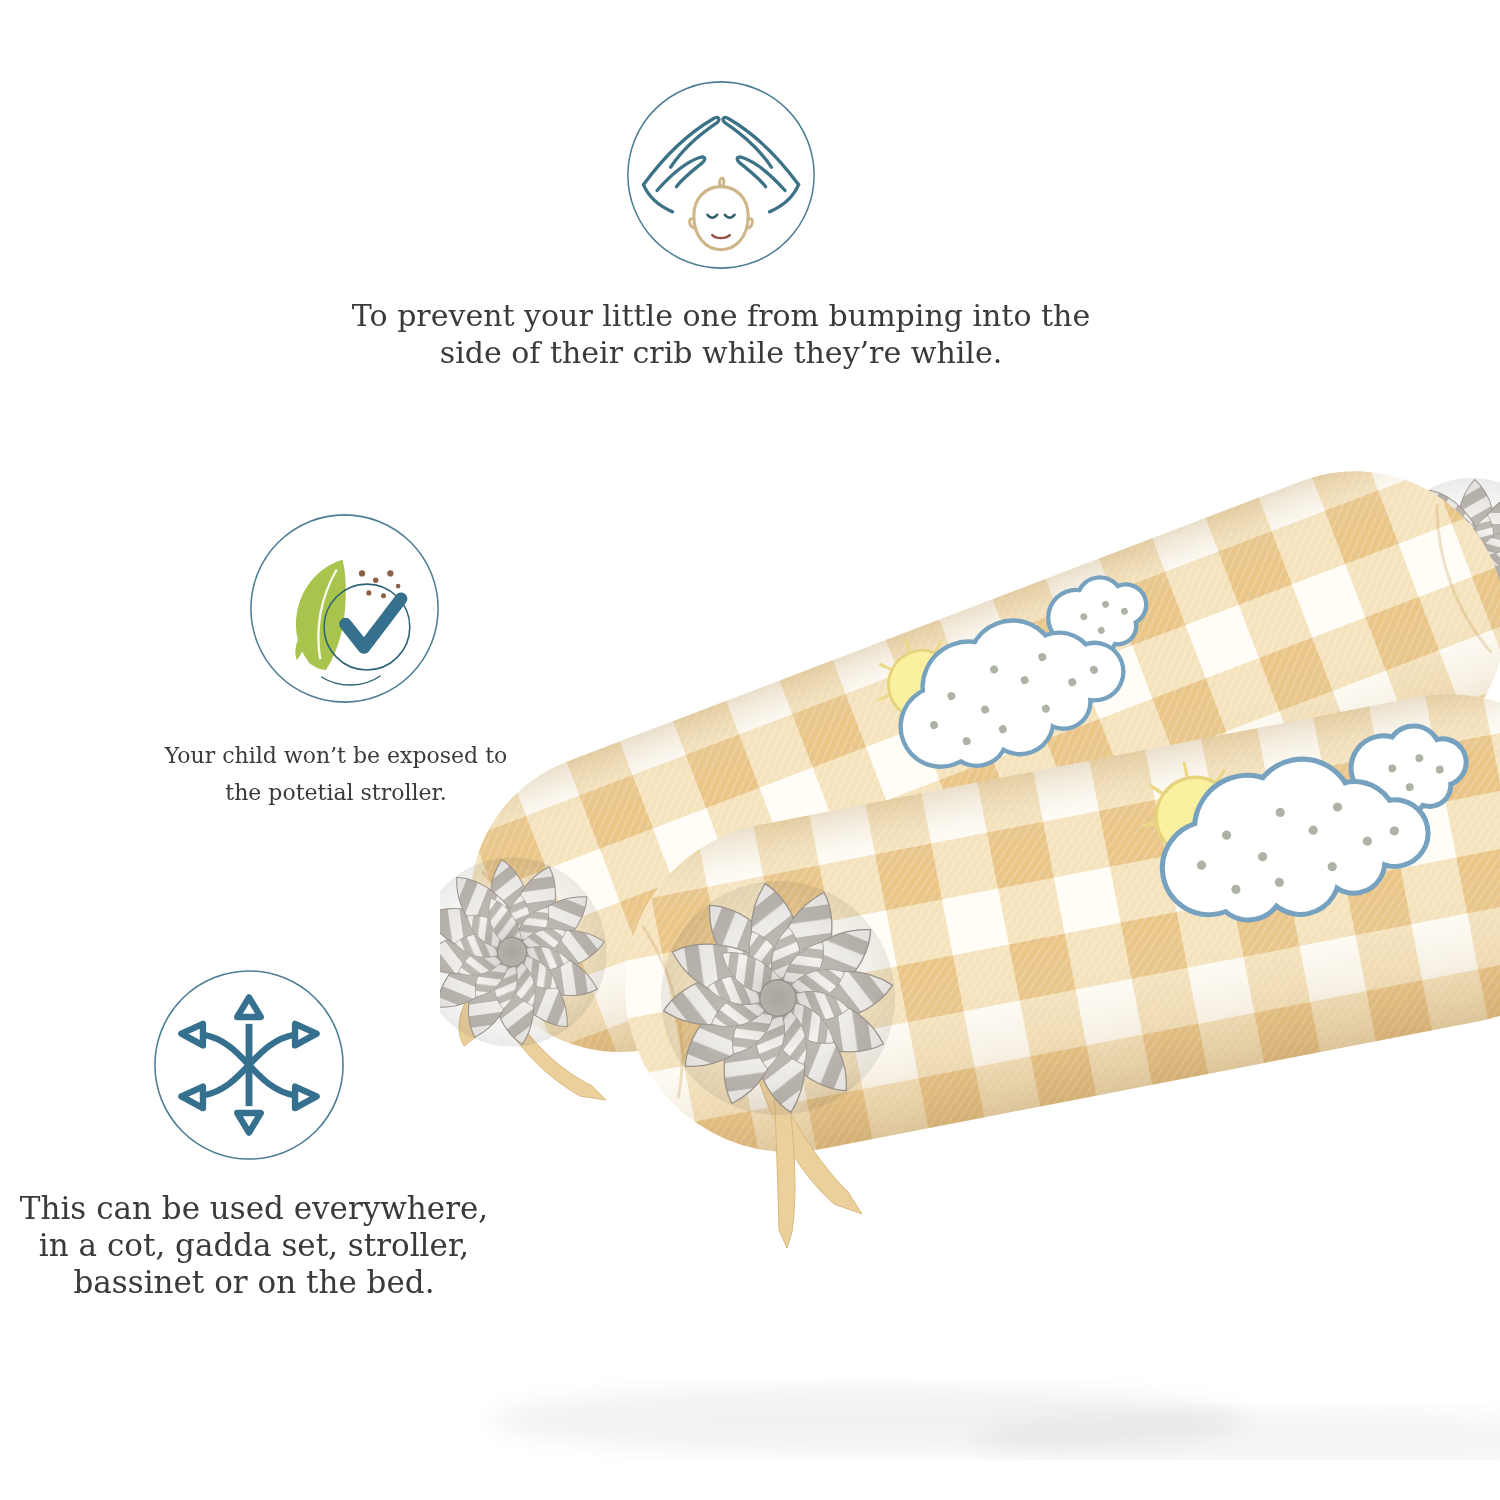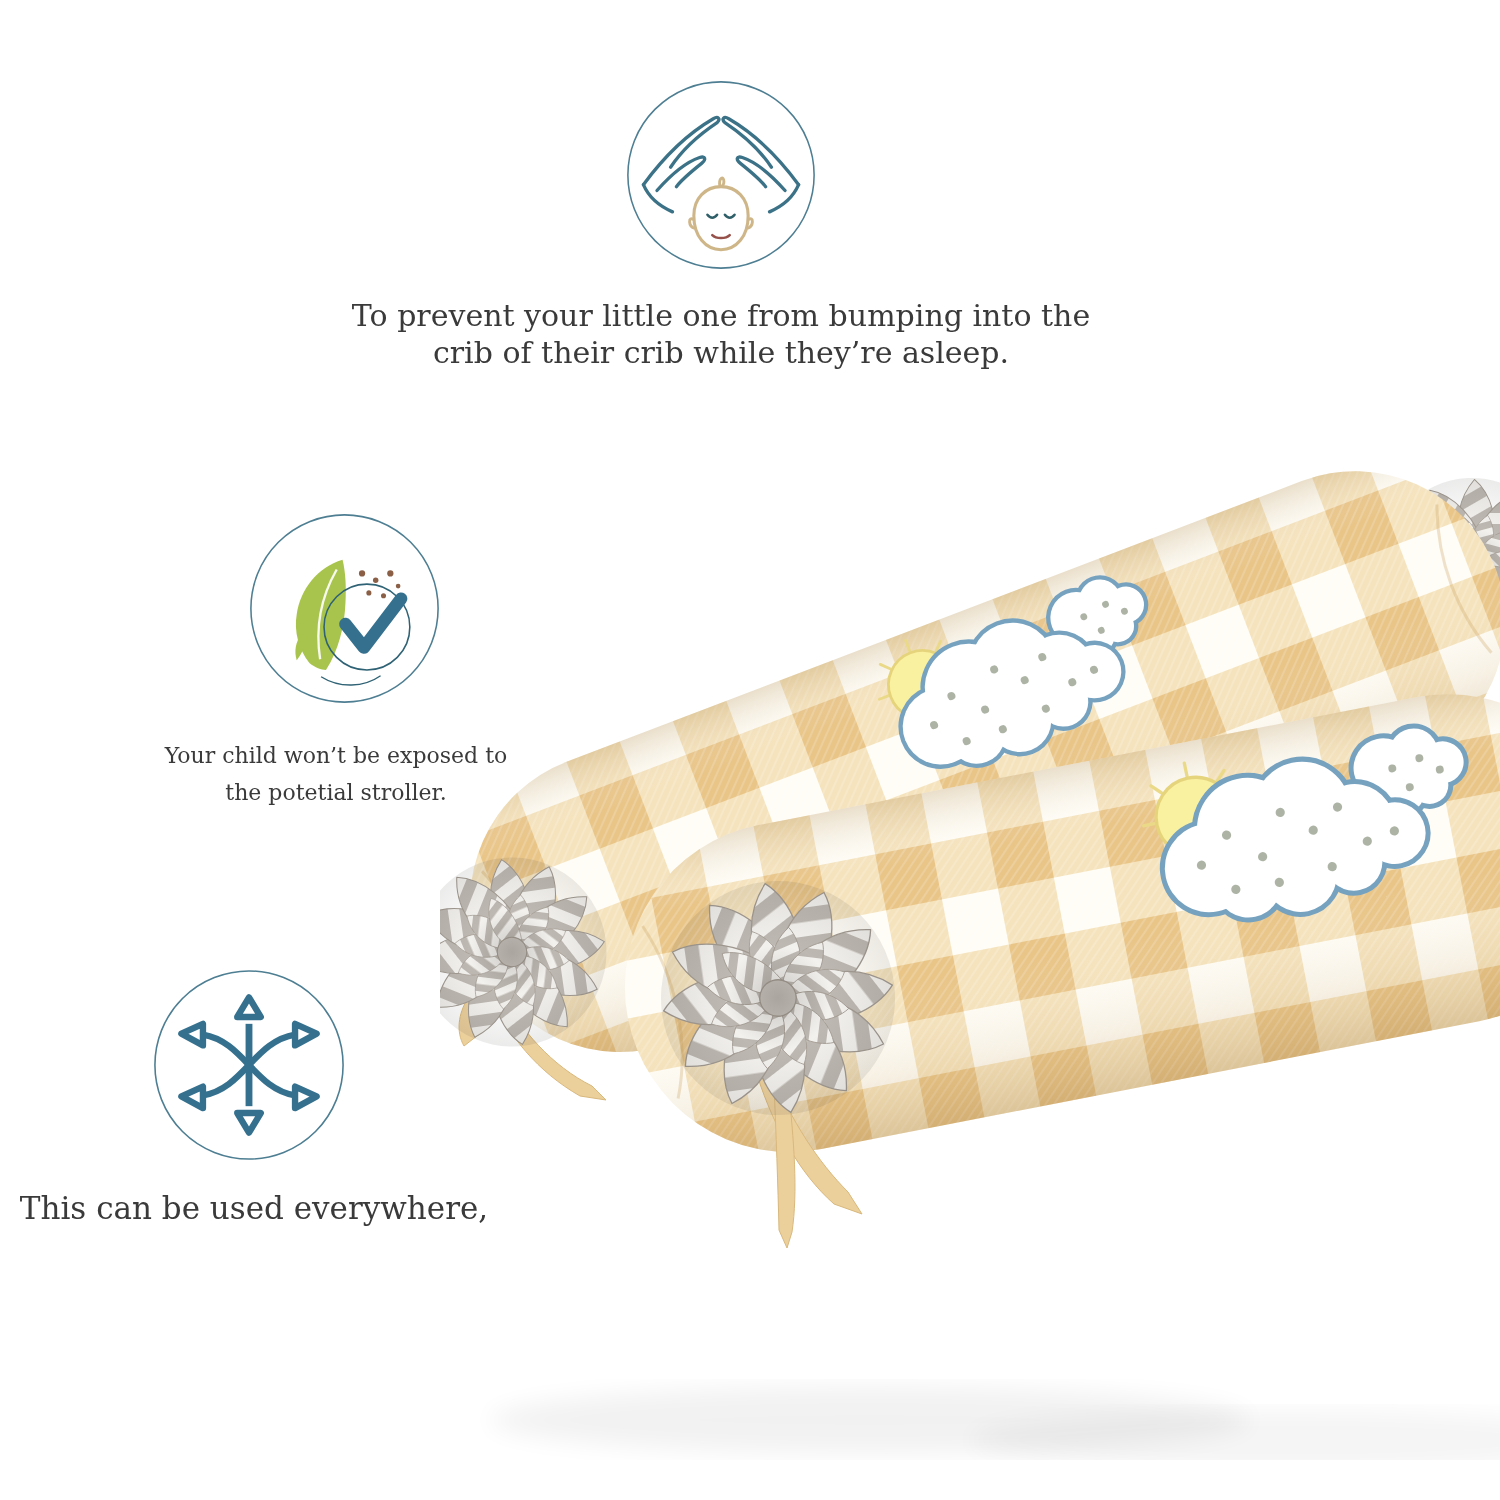--- a/index.html
+++ b/index.html
@@ -38,21 +38,21 @@
         <path d="M 128 146 C 134 142 134 153 127 155" stroke="#cfb689" stroke-width="3"></path>
         <path d="M 86 141 C 89 145 93 145 96 141" stroke="#2f5f68" stroke-width="2.6" stroke-linecap="round"></path>
         <path d="M 104 141 C 107 145 111 145 114 141" stroke="#2f5f68" stroke-width="2.6" stroke-linecap="round"></path>
         <path d="M 91 162 C 95 166 105 166 109 162" stroke="#96524a" stroke-width="2.6" stroke-linecap="round"></path>
       </g>
     </svg>
   </div>
 
   <div class="caption cap-top">
     <div class="line">To prevent your little one from bumping into the</div>
-    <div class="line">crib of their crib while they’re asleep.</div>
+    <div class="line">side of their crib while they’re while.</div>
   </div>
 
   <div class="icon-wrap" style="left:247px;top:511px;">
     <svg width="195" height="195" viewBox="0 0 200 200">
       <circle cx="100" cy="100" r="96" fill="none" stroke="#4d7e92" stroke-width="1.6"></circle>
       <g>
         <path d="M 98 50 C 72 58 55 80 51 106 C 48 124 53 142 64 156 C 70 161 76 163 81 163 C 94 143 100 118 101 94 C 102 78 101 62 98 50 Z" fill="#a8c44c"></path>
         <path d="M 92 60 C 76 88 70 120 75 152" stroke="#ffffff" stroke-width="2.4" fill="none" opacity="0.9"></path>
         <path d="M 56 126 C 50 134 48 144 51 153 C 56 147 60 138 61 129 Z" fill="#a8c44c"></path>
       </g>
@@ -87,20 +87,22 @@
         <path d="M 31 68 L 53 58 L 53 80 Z"></path>
         <path d="M 169 68 L 147 58 L 147 80 Z"></path>
         <path d="M 31 132 L 53 122 L 53 144 Z"></path>
         <path d="M 169 132 L 147 122 L 147 144 Z"></path>
       </g>
     </svg>
   </div>
 
   <div class="caption cap-bot">
     <div class="line">This can be used everywhere,</div>
+    <div class="line">in a cot, gadda set, stroller,</div>
+    <div class="line">bassinet or on the bed.</div>
   </div>
 
   <div class="icon-wrap" style="left:440px;top:430px;">
     <svg width="1060" height="1030" viewBox="0 0 1060 1030">
       <defs>
         <pattern id="gg" patternUnits="userSpaceOnUse" width="114" height="114">
           <rect width="114" height="114" fill="#fffdf6"></rect>
           <rect x="0" y="0" width="57" height="57" fill="#e9c588"></rect>
           <rect x="57" y="0" width="57" height="57" fill="#f5e3bd"></rect>
           <rect x="0" y="57" width="57" height="57" fill="#f5e3bd"></rect>

